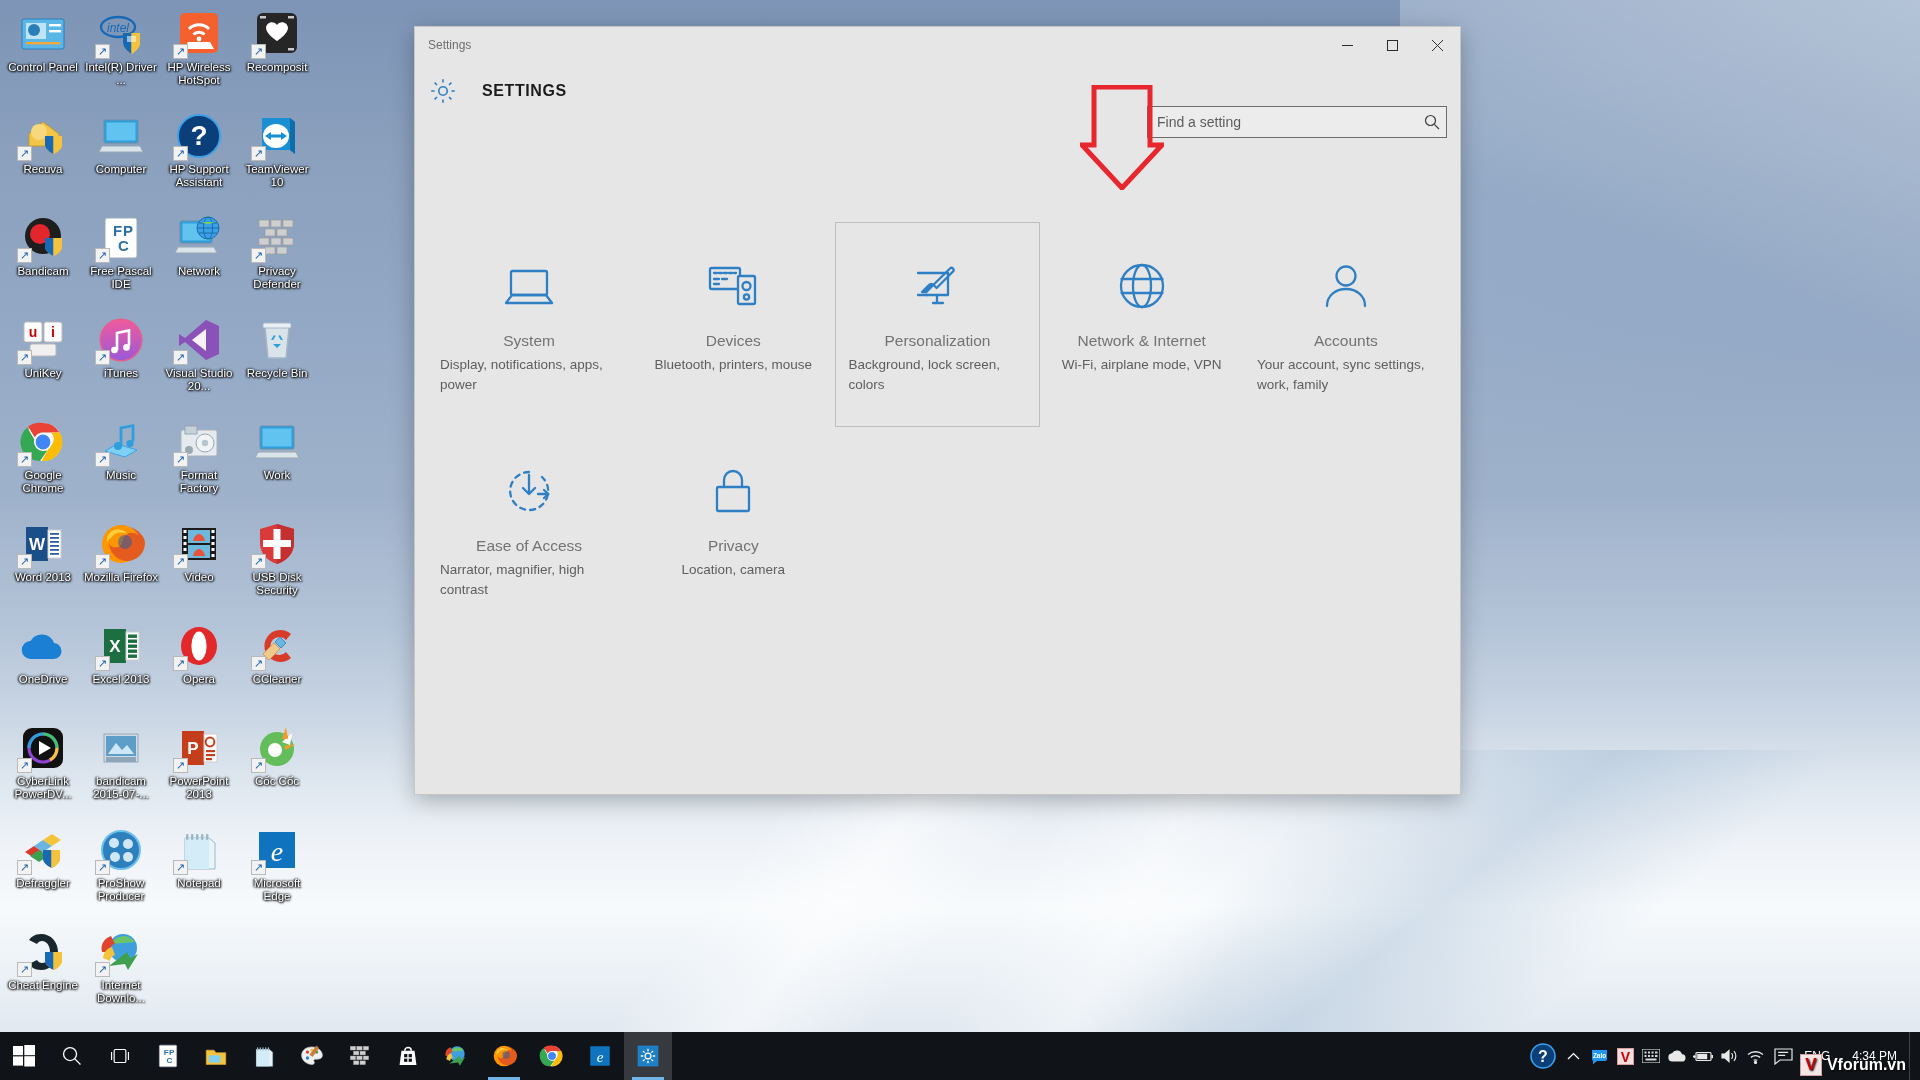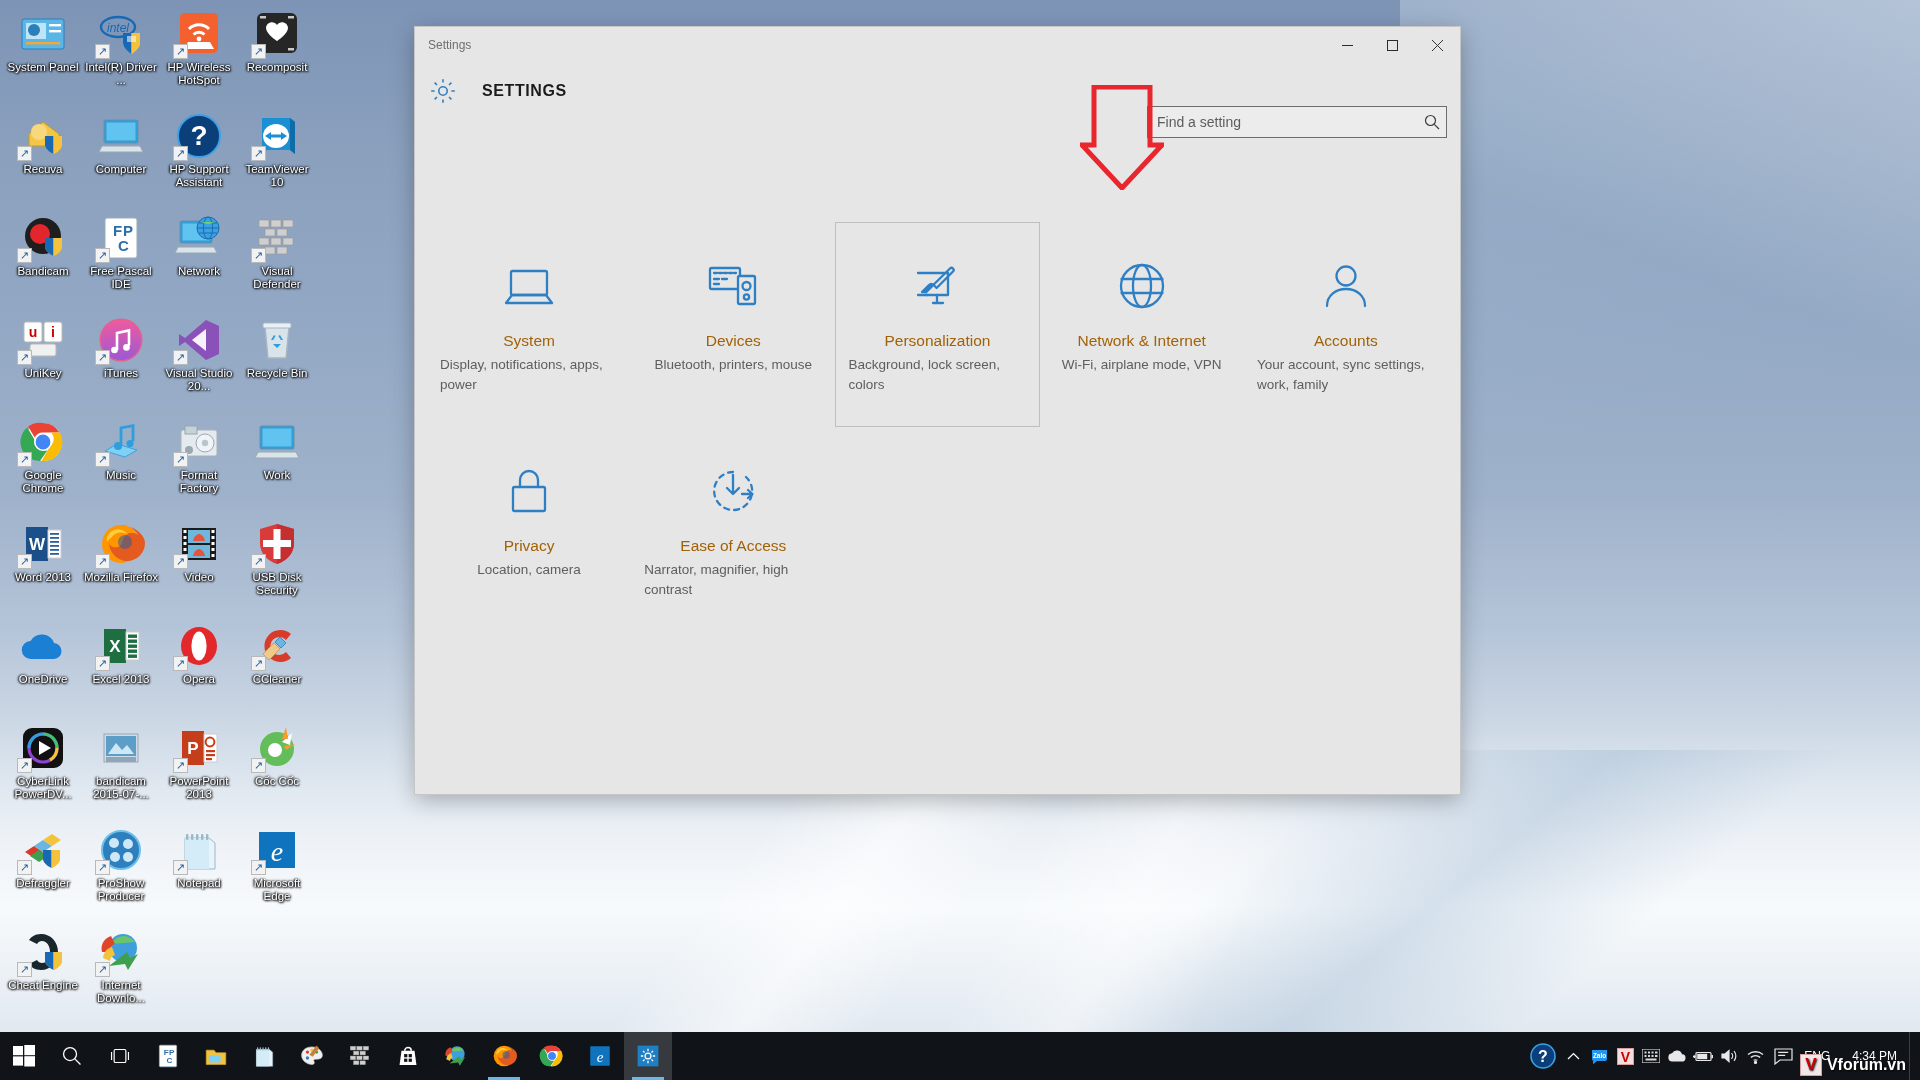--- a/index.html
+++ b/index.html
@@ -135,21 +135,21 @@
   }
   .tile {
     height: 205px;
     display: flex; flex-direction: column; align-items: center;
     padding-top: 30px;
     border: 1px solid transparent;
   }
   .tile.selected { border-color: #bfbfbf; }
   .tile .ticon { height: 62px; display: flex; align-items: flex-end; justify-content: center; }
   .tile .tname {
-    font-size: 15.5px; color: #a16207; margin-top: 17px; text-align: center;
+    font-size: 15.5px; color: #737373; margin-top: 17px; text-align: center;
   }
   .tile .tdesc {
     font-size: 13.5px; color: #5e5e5e; margin-top: 5px;
     text-align: left; line-height: 20px; max-width: 178px;
   }
 
   
   #red-arrow {
     position: absolute; left: 1080px; top: 85px;
     width: 84px; height: 105px;
@@ -226,21 +226,21 @@
         <span class="glyph">
           <svg width="48" height="48" viewBox="0 0 48 48">
             <rect x="3" y="9" width="42" height="30" rx="2" fill="#5bb6e8" stroke="#2a7fb8"></rect>
             <rect x="7" y="13" width="20" height="16" fill="#bfe4f7"></rect>
             <circle cx="15" cy="20" r="6" fill="#2a7fb8"></circle>
             <rect x="30" y="14" width="12" height="2.4" fill="#fff"></rect>
             <rect x="30" y="20" width="12" height="2.4" fill="#fff"></rect>
             <rect x="7" y="32" width="34" height="2.4" fill="#f2a93b"></rect>
           </svg>
         </span>
-        <span class="lbl">System Panel</span>
+        <span class="lbl">Control Panel</span>
       </div>
       <div class="dicon">
         <span class="glyph">
           <svg width="48" height="48" viewBox="0 0 48 48">
             <ellipse cx="21" cy="17" rx="17" ry="10" fill="none" stroke="#1769b5" stroke-width="2.4"></ellipse>
             <text x="21" y="22" font-size="12" fill="#1769b5" text-anchor="middle" font-family="Liberation Sans, sans-serif" font-style="italic">intel</text>
             <path d="M26 23h17v10c0 6-8.5 11-8.5 11S26 39 26 33Z" fill="#f5c23e"></path>
             <path d="M26 23h8.5v21S26 39 26 33Z" fill="#1769b5"></path>
             <path d="M34.5 23H43v10c0 6-8.5 11-8.5 11Z" fill="#f5c23e"></path>
             <path d="M30 26h9v6h-9z" fill="#fff" opacity=".55"></path>
@@ -375,21 +375,21 @@
               <rect x="24" y="15" width="10" height="7"></rect>
               <rect x="6" y="24" width="10" height="7"></rect>
               <rect x="18" y="24" width="10" height="7"></rect>
               <rect x="30" y="24" width="10" height="7"></rect>
               <rect x="12" y="33" width="10" height="7"></rect>
               <rect x="24" y="33" width="10" height="7"></rect>
             </g>
           </svg>
           <span class="shortcut-arrow"></span>
         </span>
-        <span class="lbl">Visual Defender</span>
+        <span class="lbl">Privacy Defender</span>
       </div>
       <div class="dicon">
         <span class="glyph">
           <svg width="48" height="48" viewBox="0 0 48 48">
             <rect x="5" y="6" width="18" height="20" rx="2" fill="#fff" stroke="#b9b9b9"></rect>
             <text x="14" y="21" font-size="14" font-weight="bold" fill="#cc0000" text-anchor="middle" font-family="Liberation Sans, sans-serif">u</text>
             <rect x="25" y="6" width="18" height="20" rx="2" fill="#fff" stroke="#b9b9b9"></rect>
             <text x="34" y="21" font-size="14" font-weight="bold" fill="#cc0000" text-anchor="middle" font-family="Liberation Sans, sans-serif">i</text>
             <rect x="11" y="28" width="26" height="12" rx="2" fill="#f0f0f0" stroke="#b9b9b9"></rect>
           </svg>
@@ -837,37 +837,37 @@
               <circle cx="29" cy="19" r="9.5"></circle>
               <path d="M10 49c0-10.5 8.5-17 19-17s19 6.5 19 17"></path>
             </svg>
           </span>
           <span class="tname">Accounts</span>
           <span class="tdesc">Your account, sync settings, work, family</span>
         </div>
         <div class="tile">
           <span class="ticon">
             <svg width="58" height="58" viewBox="0 0 58 58" fill="none" stroke="#2f7fc4" stroke-width="2.3" stroke-linejoin="round" stroke-linecap="round">
-              <rect x="13" y="25" width="32" height="24" rx="1.6"></rect>
-              <path d="M20 25v-7a9 9 0 0 1 18 0v7"></path>
-            </svg>
-          </span>
-          <span class="tname">Privacy</span>
-          <span class="tdesc">Location, camera</span>
+              <path d="M29 10a19 19 0 1 0 13 5" stroke-dasharray="5 5"></path>
+              <path d="M29 13v19M23 26l6 6 6-6"></path>
+              <path d="M38 32h10M44 28l4.5 4L44 36"></path>
+            </svg>
+          </span>
+          <span class="tname">Ease of Access</span>
+          <span class="tdesc">Narrator, magnifier, high contrast</span>
         </div>
         <div class="tile">
           <span class="ticon">
             <svg width="58" height="58" viewBox="0 0 58 58" fill="none" stroke="#2f7fc4" stroke-width="2.3" stroke-linejoin="round" stroke-linecap="round">
-              <path d="M29 10a19 19 0 1 0 13 5" stroke-dasharray="5 5"></path>
-              <path d="M29 13v19M23 26l6 6 6-6"></path>
-              <path d="M38 32h10M44 28l4.5 4L44 36"></path>
-            </svg>
-          </span>
-          <span class="tname">Ease of Access</span>
-          <span class="tdesc">Narrator, magnifier, high contrast</span>
+              <rect x="13" y="25" width="32" height="24" rx="1.6"></rect>
+              <path d="M20 25v-7a9 9 0 0 1 18 0v7"></path>
+            </svg>
+          </span>
+          <span class="tname">Privacy</span>
+          <span class="tdesc">Location, camera</span>
         </div>
       </div>
   </div>
 
   <svg id="red-arrow" viewBox="0 0 84 105">
     <path d="M14 2 H70 V60 H82 L42 103 L2 60 H14 Z" fill="none" stroke="#e8262d" stroke-width="5" stroke-linejoin="miter"></path>
   </svg>
 
   <div id="taskbar">
     <div id="start-btn">

